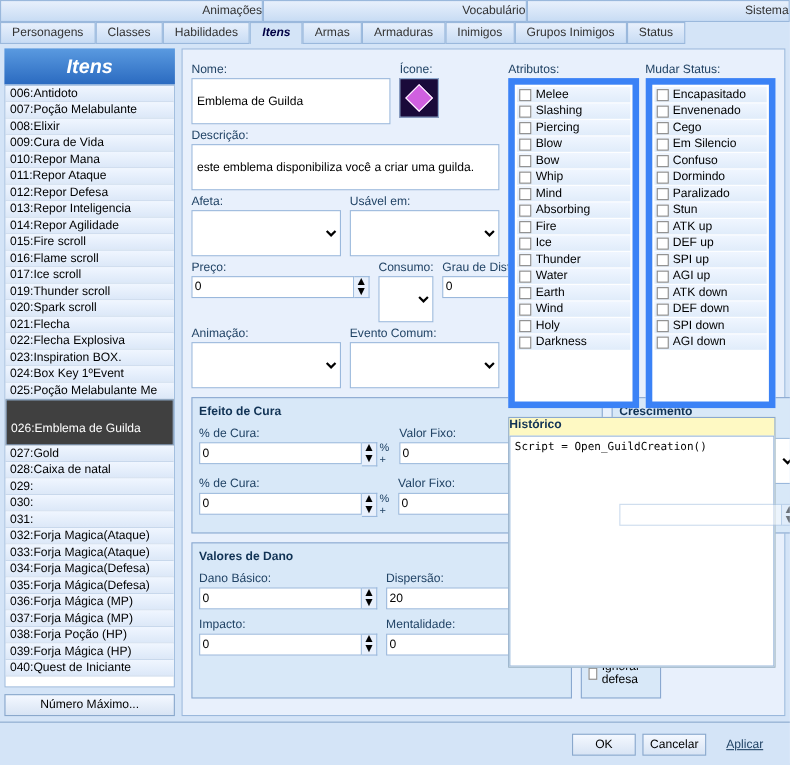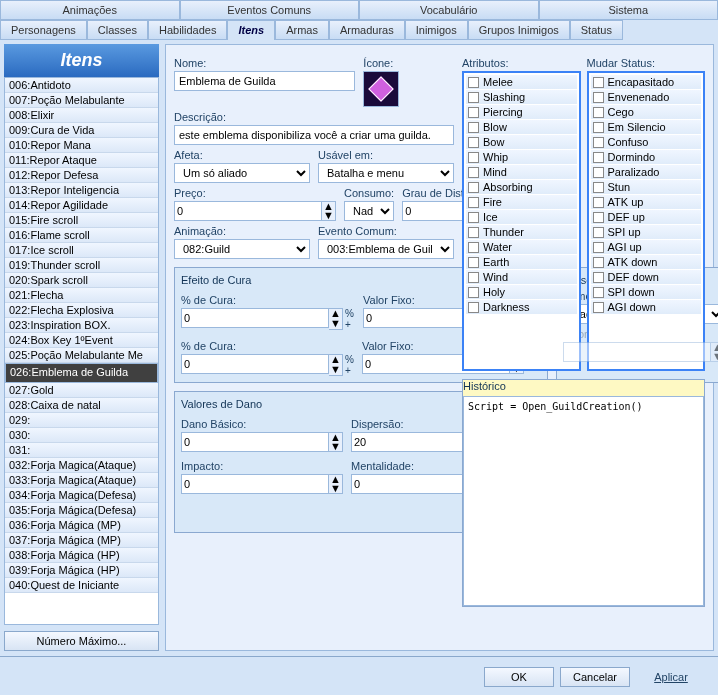--- a/index.html
+++ b/index.html
@@ -1,61 +1,60 @@
 <!DOCTYPE html>
 <html><head>
 <meta charset="utf-8">
 <style>
 *{box-sizing:border-box;margin:0;padding:0;font-family:Tahoma,sans-serif;font-size:11px}
 body{background:#d4e4f7;width:718px;height:695px;overflow:hidden}
 .tabs{display:flex}
-.tab{flex:1;text-align:center;padding:3px 0;background:linear-gradient(#e8f0fc,#c8dcf4);border:1px solid #9ab8dc;cursor:pointer;color:#333}
+.tab{flex:1;text-align:right;padding:3px 0;background:linear-gradient(#e8f0fc,#c8dcf4);border:1px solid #9ab8dc;cursor:pointer;color:#333}
 .tab.active{background:#d4e4f7;border-bottom:none;font-style:italic;font-weight:bold;color:#004}
 .tab-row2 .tab{flex:none;padding:3px 10px}
 .main{display:flex;padding:4px;gap:6px}
 .left{width:155px}
 .left-hdr{background:linear-gradient(#5a9ae0,#2a6ac0);color:#fff;font-size:18px;font-style:italic;font-weight:bold;text-align:center;padding:6px 0}
 .ilist{height:548px;overflow-y:auto;background:#fff;border:1px solid #9ab8dc}
 .irow{padding:1px 4px;background:linear-gradient(#f0f6ff,#dce8f8);border-bottom:1px solid #c8d8ec;cursor:pointer;white-space:nowrap;overflow:hidden}
 .irow.sel{background:#404040;color:#fff}
 .btn{width:100%;margin-top:6px;padding:3px;background:linear-gradient(#f4f8ff,#d8e4f4);border:1px solid #8aa8cc;cursor:pointer}
 .right{flex:1;background:#e8f0fc;border:1px solid #9ab8dc;padding:8px;display:flex;gap:8px}
 .c1{width:280px}
 .c2{flex:1}
 .lbl{color:#246;margin:4px 0 2px}
-.inp,.sel{width:100%;background:#fff;border:1px solid #9ab8dc;padding:2px 4px;height:20px}
+.inp,.sel{width:100%;background:#fff;border:1px solid #9ab8dc;padding:20px 4px;height:36px}
 .row{display:flex;gap:8px}
 .row>div{flex:1}
 .spin{display:flex}
 .spin input{flex:1;background:#fff;border:1px solid #9ab8dc;padding:2px;height:20px;min-width:0}
 .spin .sb{width:14px;background:#e8f0fc;border:1px solid #9ab8dc;border-left:none;display:flex;flex-direction:column;font-size:6px;text-align:center;cursor:pointer}
 .spin .sb span{flex:1;line-height:9px}
 .grp{border:1px solid #8aa8d0;margin-top:8px;padding:6px;background:#d8e8f8}
-.grp-t{color:#135;font-weight:normal;margin-bottom:4px}
+.grp-t{color:#135;font-weight:bold;margin-bottom:4px}
 .icon-box{width:36px;height:36px;border:1px solid #9ab8dc;background:#1a0a3a;display:flex;align-items:center;justify-content:center;cursor:pointer}
 .diamond{width:18px;height:18px;background:#d060e0;transform:rotate(45deg);border:1px solid #fff}
 .attrs{display:flex;gap:6px}
 .acol{flex:1}
-.alist{background:#fff;border:2px solid #3b82f6;height:300px;overflow-y:auto;padding:2px}
+.alist{background:#fff;border:6px solid #3b82f6;height:300px;overflow-y:auto;padding:2px}
 .ai{display:flex;align-items:center;gap:4px;padding:1px 2px;background:linear-gradient(#f0f6ff,#e0ecfa);margin-bottom:1px}
 .cb{width:11px;height:11px;border:1px solid #888;background:#fff;cursor:pointer}
 .hist{border:1px solid #8aa8d0;background:#fef9c3;margin-top:8px;padding:0}
 .hbox{background:#fff;border:1px solid #9ab8dc;height:210px;padding:4px;font-family:monospace;font-size:10px}
 .dlg-btns{position:absolute;bottom:8px;right:12px;display:flex;gap:6px}
-.dlg-btns button{width:70px;padding:3px;background:linear-gradient(#f4f8ff,#d8e4f4);border:1px solid #8aa8cc;cursor:pointer}
+.dlg-btns button{width:58px;padding:3px;background:linear-gradient(#f4f8ff,#d8e4f4);border:1px solid #8aa8cc;cursor:pointer}
 .sep{border-top:1px solid #8aa8cc;margin:4px 0;position:absolute;bottom:34px;left:0;right:0}
 .unit{font-size:10px;color:#246;margin-left:2px;align-self:center}
 .opt-row{display:flex;align-items:center;gap:4px;margin:4px 0}
 </style>
 </head>
 <body>
 
 <div class="tabs" id="ttop">
     <div class="tab">Animações</div>
-    <div class="tab">Eventos Comuns</div>
     <div class="tab">Vocabulário</div>
     <div class="tab">Sistema</div>
   </div>
 <div class="tabs tab-row2" id="tbot">
     <div class="tab">Personagens</div>
     <div class="tab">Classes</div>
     <div class="tab">Habilidades</div>
     <div class="tab active">Itens</div>
     <div class="tab">Armas</div>
     <div class="tab">Armaduras</div>
@@ -92,21 +91,21 @@
         <div class="irow">028:Caixa de natal</div>
         <div class="irow">029:</div>
         <div class="irow">030:</div>
         <div class="irow">031:</div>
         <div class="irow">032:Forja Magica(Ataque)</div>
         <div class="irow">033:Forja Magica(Ataque)</div>
         <div class="irow">034:Forja Magica(Defesa)</div>
         <div class="irow">035:Forja Mágica(Defesa)</div>
         <div class="irow">036:Forja Mágica (MP)</div>
         <div class="irow">037:Forja Mágica (MP)</div>
-        <div class="irow">038:Forja Mágica (HP)</div>
+        <div class="irow">038:Forja Poção (HP)</div>
         <div class="irow">039:Forja Mágica (HP)</div>
         <div class="irow">040:Quest de Iniciante</div>
       </div>
     <button class="btn">Número Máximo...</button>
   </div>
 
   <div class="right">
     <div class="c1">
       <div class="row">
         <div style="flex:2">

